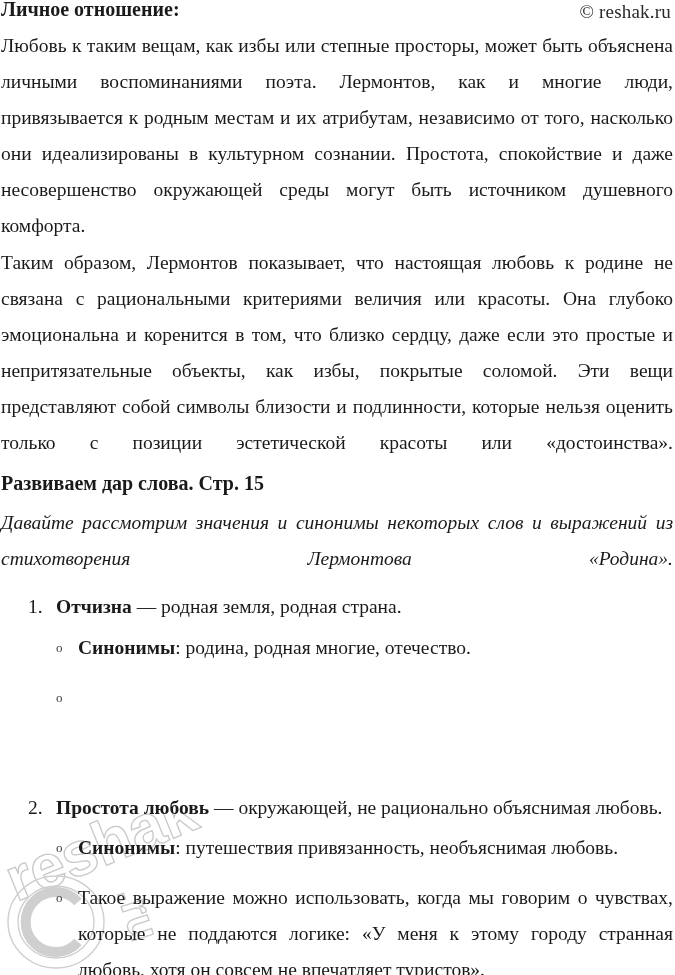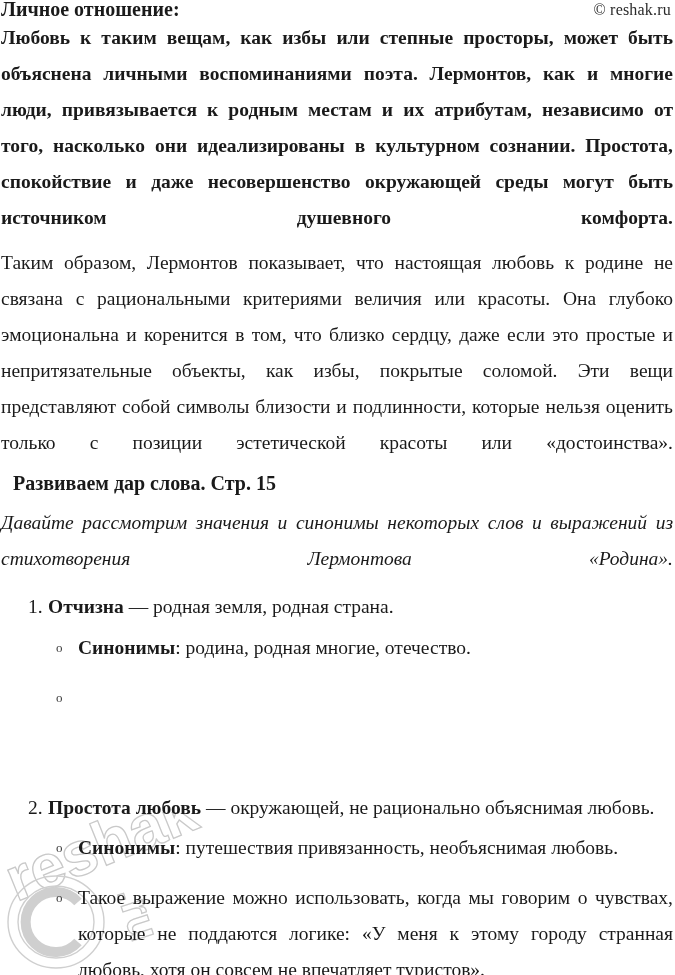--- a/index.html
+++ b/index.html
@@ -23,21 +23,21 @@
     box-sizing: border-box;
     padding: 0 2px 0 1px;
   }
 
   
   .wm-corner {
     position: absolute;
     top: 1px;
     right: 4px;
     font-family: "Liberation Serif", "DejaVu Serif", serif;
-    font-size: 16px;
+    font-size: 19px;
     color: #2a2a2a;
     letter-spacing: 0.2px;
     white-space: nowrap;
     z-index: 5;
   }
 
   .wm-big {
     position: absolute;
     left: 4px;
     top: 812px;
@@ -74,21 +74,20 @@
 
   .heading2 {
     font-size: 20px;
     font-weight: bold;
     line-height: 30px;
     margin: 0;
     position: absolute;
     left: 1px;
     z-index: 3;
     white-space: nowrap;
-    padding-left: 12px;
   }
 
   
   .num-item {
     position: absolute;
     left: 28px;
     width: 645px;
     font-size: 19.5px;
     line-height: 36px;
     text-align: justify;
@@ -96,21 +95,21 @@
   }
   .num-item .marker {
     position: absolute;
     left: 0;
     top: 0;
     width: 20px;
     text-align: left;
   }
   .num-item .body {
     display: block;
-    margin-left: 20px;
+    margin-left: 28px;
   }
 
   .sub-item {
     position: absolute;
     left: 56px;
     width: 617px;
     font-size: 19.5px;
     line-height: 36px;
     text-align: justify;
     z-index: 3;
@@ -156,21 +155,21 @@
       <g>
         <ellipse cx="52" cy="110" rx="48" ry="46" fill="none" stroke="#cfcfcf" stroke-width="1.4"></ellipse>
         <ellipse cx="52" cy="110" rx="38" ry="36" fill="none" stroke="#cfcfcf" stroke-width="1.4"></ellipse>
         <path d="M 74 90 A 30 30 0 1 0 74 130" fill="none" stroke="#cfcfcf" stroke-width="10" stroke-linecap="butt"></path>
       </g>
     </svg>
   </div>
 
   <h1 class="section-title">Личное отношение:</h1>
 
-  <p class="para" style="top:20px;font-weight:bold;">Любовь к таким вещам, как избы или степные просторы, может быть объяснена личными воспоминаниями поэта. Лермонтов, как и многие люди, привязывается к родным местам и их атрибутам, независимо от того, насколько они идеализированы в культурном сознании. Простота, спокойствие и даже несовершенство окружающей среды могут быть источником душевного комфорта.</p>
+  <p class="para" style="top:28px;">Любовь к таким вещам, как избы или степные просторы, может быть объяснена личными воспоминаниями поэта. Лермонтов, как и многие люди, привязывается к родным местам и их атрибутам, независимо от того, насколько они идеализированы в культурном сознании. Простота, спокойствие и даже несовершенство окружающей среды могут быть источником душевного комфорта.</p>
 
   <p class="para" style="top:245px;">Таким образом, Лермонтов показывает, что настоящая любовь к родине не связана с рациональными критериями величия или красоты. Она глубоко эмоциональна и коренится в том, что близко сердцу, даже если это простые и непритязательные объекты, как избы, покрытые соломой. Эти вещи представляют собой символы близости и подлинности, которые нельзя оценить только с позиции эстетической красоты или «достоинства».</p>
 
   <h2 class="heading2" style="top:468px;">Развиваем дар слова. Стр. 15</h2>
 
   <p class="para" style="top:505px;font-style:italic;">Давайте рассмотрим значения и синонимы некоторых слов и выражений из стихотворения Лермонтова «Родина».</p>
 
   <div class="num-item" style="top:589px;">
     <span class="marker">1.</span>
     <span class="body"><b>Отчизна</b><span> — родная земля, родная страна.</span></span>

